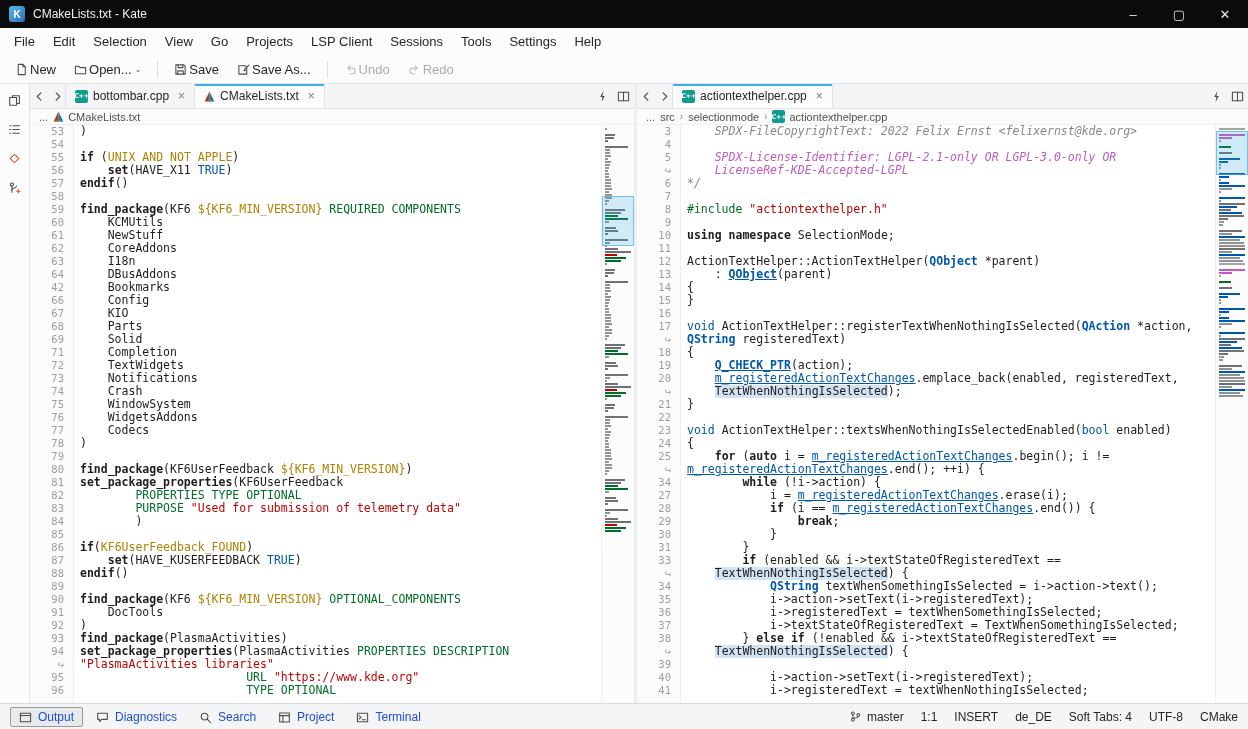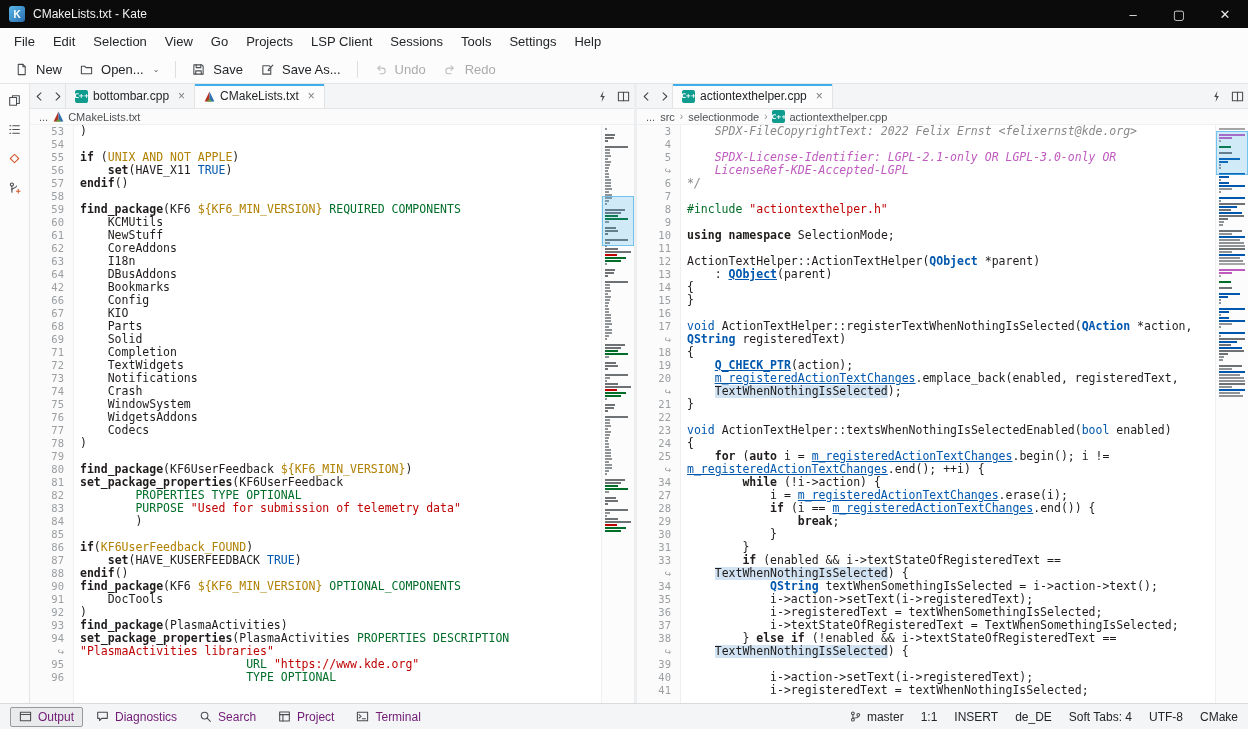--- a/index.html
+++ b/index.html
@@ -15,21 +15,21 @@
   .win-controls{margin-left:auto;display:flex;height:100%}
   .win-btn{width:46px;height:100%;display:flex;align-items:center;justify-content:center;font-size:13px;color:#e8e8e8}
 
   
   .menubar{height:27px;display:flex;align-items:center;padding-left:5px;background:#fcfcfc;flex:none}
   .menu-item{padding:4px 9px;font-size:13px;color:#232629;border-radius:3px}
 
   
   .toolbar{height:29px;display:flex;align-items:center;gap:2px;padding-left:7px;background:#fcfcfc;
     border-bottom:1px solid #e3e5e7;flex:none}
-  .tb-btn{display:flex;align-items:center;gap:8px;padding:3px 8px;font-size:13px;color:#232629;border-radius:3px;background:none;border:none}
+  .tb-btn{display:flex;align-items:center;gap:2px;padding:3px 8px;font-size:13px;color:#232629;border-radius:3px;background:none;border:none}
   .tb-btn.disabled{color:#a9abad}
   .tb-btn.disabled svg{stroke:#bcbfc1}
   .tb-sep{width:1px;height:17px;background:#dcdee0;margin:0 6px}
   .caret{font-size:8px;color:#5a5d5f;margin-left:1px}
   .icon{display:inline-flex;align-items:center;justify-content:center;line-height:0}
 
   
   .main{display:flex;height:619px;flex:none;background:#fff}
   .tool-strip{width:30px;background:#fcfcfc;border-right:1px solid #e3e5e7;display:flex;flex-direction:column;
     align-items:center;padding-top:10px;gap:16px;flex:none}
@@ -76,21 +76,21 @@
 
   .minimap{width:33px;flex:none;background:#fcfcfc;border-left:1px solid #eef0f1;position:relative;padding:3px 3px 0 3px;overflow:hidden}
   .mm-line{height:3px}
   .mm-line i{display:block;height:2px}
   .mm-viewport{position:absolute;left:0;right:0;background:rgba(61,174,233,0.22);border:1px solid rgba(61,174,233,0.65)}
 
   
   .statusbar{height:26px;display:flex;align-items:center;background:#f4f5f6;border-top:1px solid #d8dadc;
     padding:0 10px;font-size:12px;color:#232629;flex:none}
   .sb-left{display:flex;align-items:center;gap:4px}
-  .sb-btn{display:flex;align-items:flex-start;gap:6px;padding:2px 8px;border-radius:2px;background:none;border:1px solid transparent;font-size:12px;color:#701a75}
+  .sb-btn{display:flex;align-items:flex-end;gap:6px;padding:2px 8px;border-radius:2px;background:none;border:1px solid transparent;font-size:12px;color:#1d4ed8}
   .sb-btn.active{border:1px solid #979a9c;background:#e9eaeb}
   .sb-right{margin-left:auto;display:flex;align-items:center;gap:17px}
   .sb-item{display:flex;align-items:center;gap:5px}
 
   .fic{display:inline-flex;align-items:center;justify-content:center;width:13px;height:13px;border-radius:2px;
     background:#0f9b8e;color:#fff;font-size:6.5px;font-weight:bold;letter-spacing:-0.3px;
     font-family:"DejaVu Sans",sans-serif;flex:none}
 </style>
 </head>
 <body>
@@ -407,20 +407,24 @@
               <span class="ln">86</span>
               <span class="lt"><span class="k">if</span><span class="p">(</span><span class="va">KF6UserFeedback_FOUND</span><span class="p">)</span></span>
             </div>
             <div class="crow">
               <span class="ln">87</span>
               <span class="lt"><span class="p">    </span><span class="k">set</span><span class="p">(HAVE_KUSERFEEDBACK </span><span class="dt">TRUE</span><span class="p">)</span></span>
             </div>
             <div class="crow">
               <span class="ln">88</span>
               <span class="lt"><span class="k">endif</span><span class="p">()</span></span>
+            </div>
+            <div class="crow">
+              <span class="ln">89</span>
+              <span class="lt"></span>
             </div>
             <div class="crow">
               <span class="ln">90</span>
               <span class="lt"><span class="k">find_package</span><span class="p">(KF6 </span><span class="va">${KF6_MIN_VERSION}</span><span class="p"> </span><span class="na">OPTIONAL_COMPONENTS</span></span>
             </div>
             <div class="crow">
               <span class="ln">91</span>
               <span class="lt"><span class="p">    DocTools</span></span>
             </div>
             <div class="crow">

